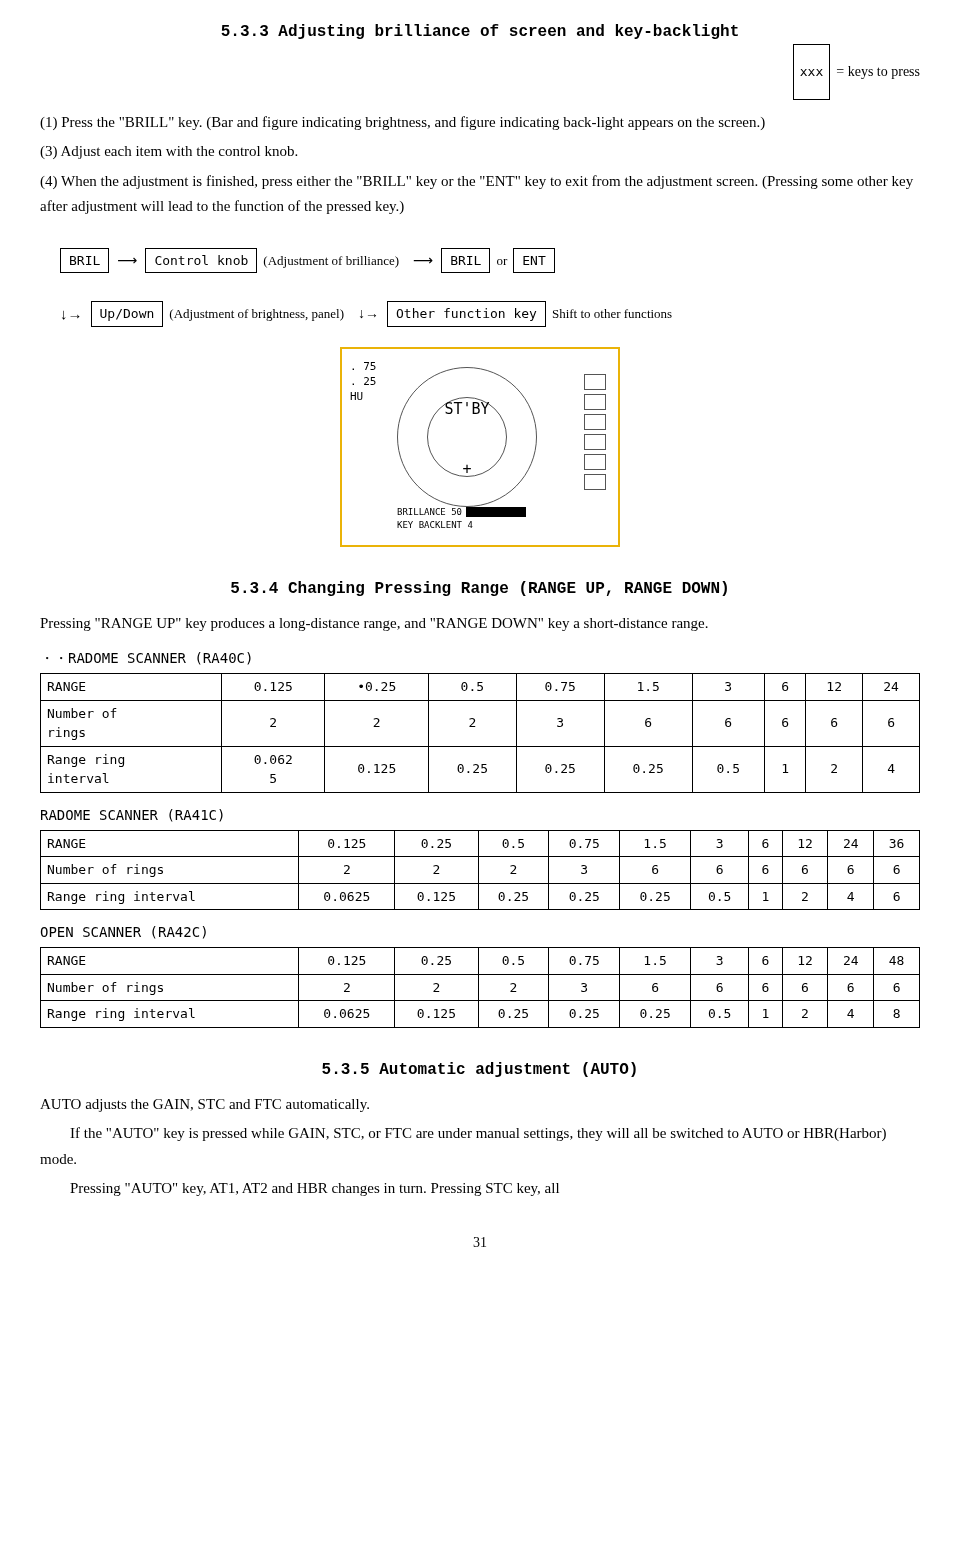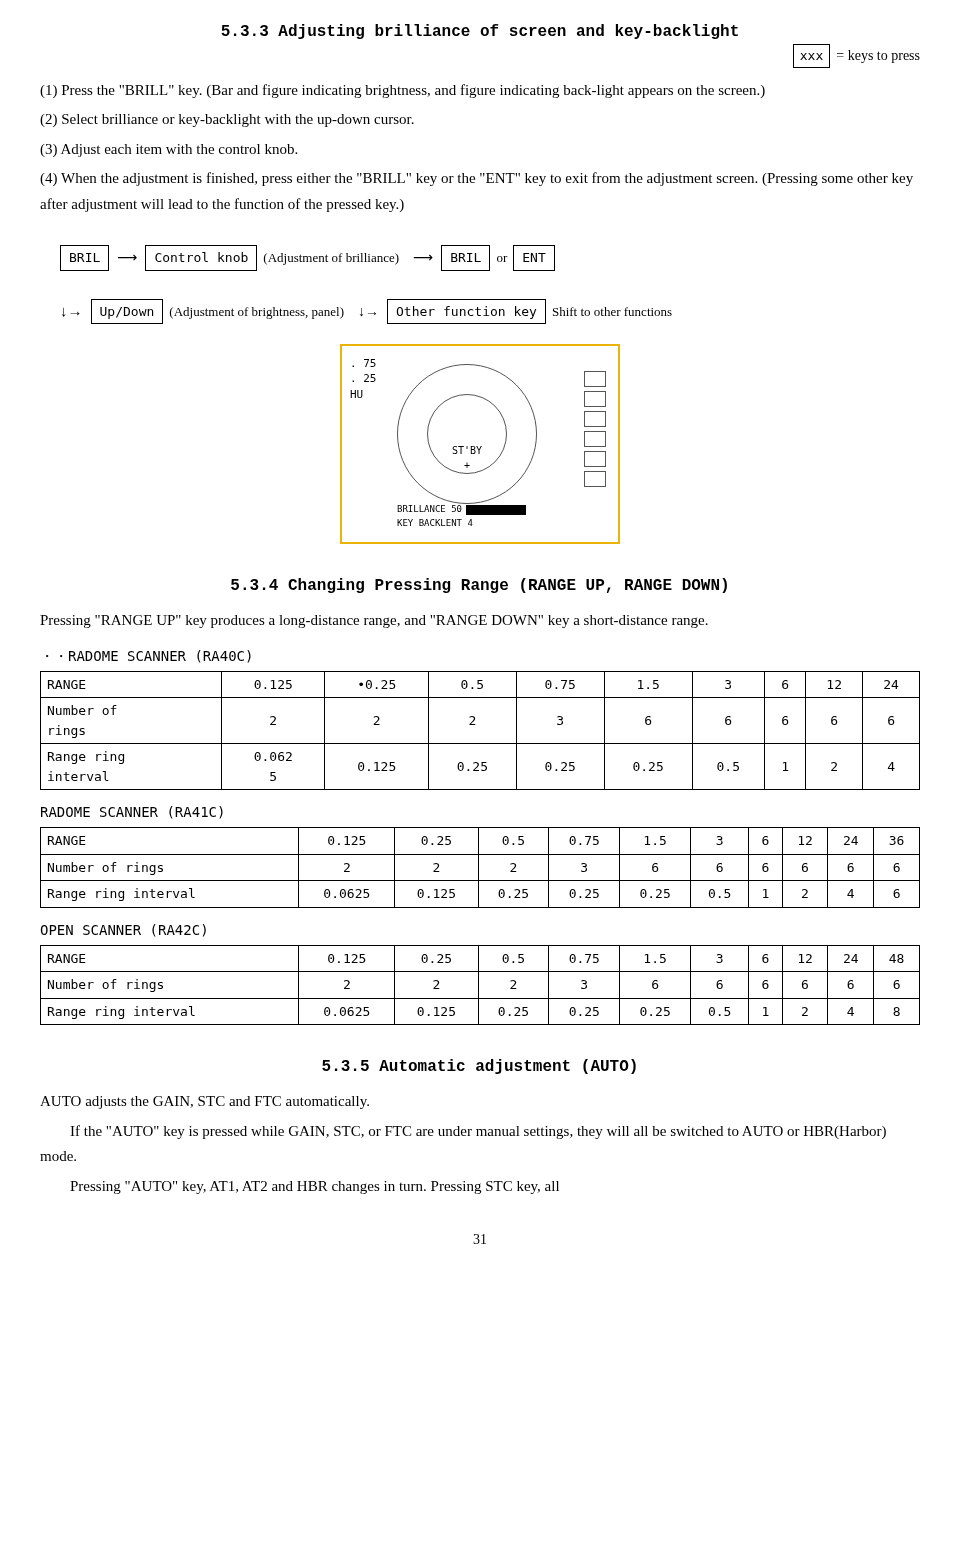--- a/index.html
+++ b/index.html
@@ -21,21 +21,21 @@
     }
     .legend-box {
       display: flex;
       justify-content: flex-end;
       align-items: center;
       margin-bottom: 10px;
       font-size: 14px;
     }
     .kbd-box {
       border: 1px solid #000;
-      padding: 1px 6px;
+      padding: 17px 6px;
       font-family: monospace;
       font-size: 13px;
       background: #fff;
       margin-right: 6px;
     }
     .section-body {
       font-size: 15px;
       line-height: 1.7;
       margin-bottom: 10px;
     }
@@ -100,23 +100,24 @@
       justify-content: center;
     }
     .circle-inner {
       width: 80px;
       height: 80px;
       border-radius: 50%;
       border: 1.5px solid #555;
       display: flex;
       flex-direction: column;
       align-items: center;
-      justify-content: flex-end;
-      font-size: 10px;
-      font-family: monospace;
+      justify-content: space-between;
+      font-size: 15px;
+      font-family: monospace;
+      gap: 38px;
     }
     .screen-right-bars {
       position: absolute;
       right: 12px;
       top: 25px;
       display: flex;
       flex-direction: column;
       gap: 4px;
     }
     .bar-rect {
@@ -181,21 +182,20 @@
 
 <div class="page-title">5.3.3 Adjusting brilliance of screen and key-backlight</div>
 
 <div class="legend-box">
   <span class="kbd-box">xxx</span>
   <span>= keys to press</span>
 </div>
 
 <div class="section-body">
   <p>(1)  Press the "BRILL" key.  (Bar and figure indicating brightness, and figure indicating back-light  appears on the screen.)</p>
-  <p>(2)  Select brilliance or key-backlight with the up-down cursor.</p>
   <p>(3)   Adjust each item with the control knob.</p>
   <p>(4)   When the adjustment is finished, press either the "BRILL" key or the "ENT" key to exit from the adjustment screen.   (Pressing some other key after adjustment will lead to the function of the pressed key.)</p>
 </div>
 
 <div class="flow-diagram">
 
   <div class="flow-row">
     <span class="flow-box">BRIL</span>
     <span class="flow-arrow">⟶</span>
     <span class="flow-box">Control knob</span>

